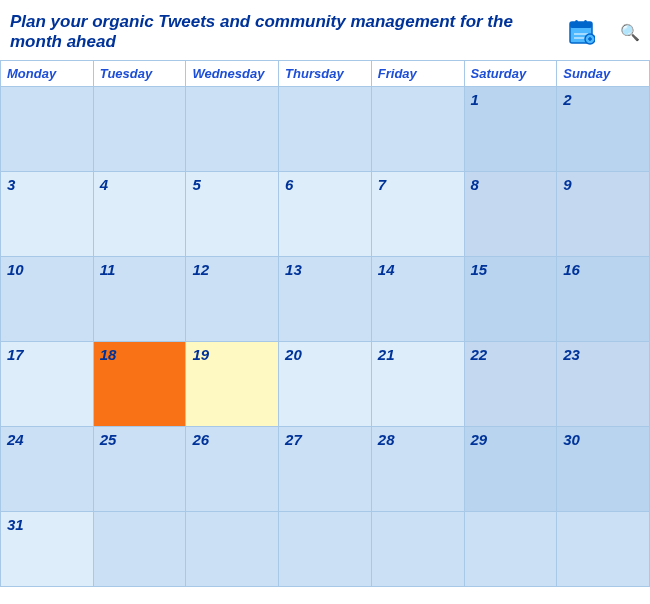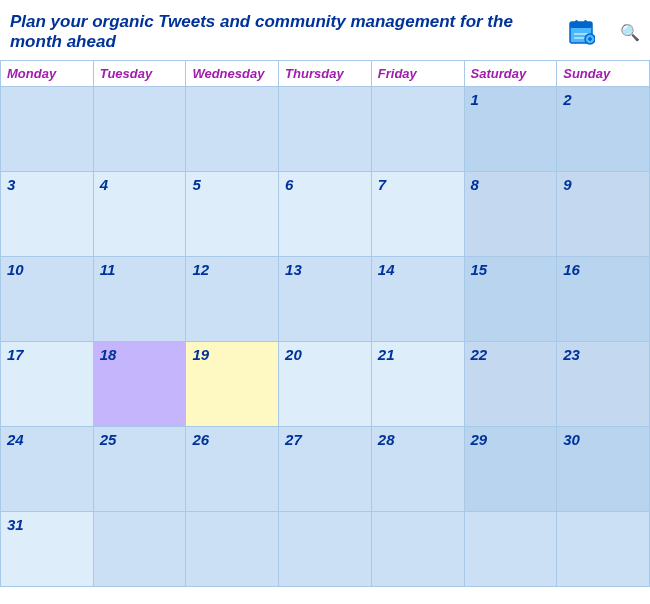--- a/index.html
+++ b/index.html
@@ -30,21 +30,21 @@
     }
 
     .calendar {
       width: 100%;
       border-collapse: collapse;
       border: 1px solid #a8c8e8;
     }
 
     .calendar thead th {
       background: #fff;
-      color: #a21caf;
+      color: #1d4ed8;
       font-weight: 900;
       font-size: 13px;
       padding: 5px 6px;
       text-align: left;
       border: 1px solid #a8c8e8;
       font-style: italic;
     }
 
     .calendar tbody td {
       background: #cce0f5;
@@ -127,21 +127,21 @@
           <td style="background: rgb(204, 224, 245);"><span class="day-number">10</span></td>
           <td style="background: rgb(204, 224, 245);"><span class="day-number">11</span></td>
           <td style="background: rgb(204, 224, 245); margin-left: 8px;"><span class="day-number">12</span></td>
           <td style="background: rgb(204, 224, 245); margin-left: 27px;"><span class="day-number">13</span></td>
           <td style="background: rgb(204, 224, 245);"><span class="day-number">14</span></td>
           <td style="background: rgb(184, 212, 238);"><span class="day-number">15</span></td>
           <td style="background: rgb(184, 212, 238);"><span class="day-number">16</span></td>
         </tr>
         <tr>
           <td style="background: rgb(221, 238, 250);"><span class="day-number">17</span></td>
-          <td style="background: #c4b5fd;"><span class="day-number">18</span></td>
+          <td style="background: #f97316;"><span class="day-number">18</span></td>
           <td style="background: #fef9c3;"><span class="day-number">19</span></td>
           <td style="background: rgb(221, 238, 250);"><span class="day-number">20</span></td>
           <td style="background: rgb(221, 238, 250);"><span class="day-number">21</span></td>
           <td style="background: rgb(196, 216, 240);"><span class="day-number">22</span></td>
           <td style="background: rgb(196, 216, 240);"><span class="day-number">23</span></td>
         </tr>
         <tr>
           <td style="background: rgb(204, 224, 245); margin-left: 8px;"><span class="day-number">24</span></td>
           <td style="background: rgb(204, 224, 245);"><span class="day-number">25</span></td>
           <td style="background: rgb(204, 224, 245);"><span class="day-number">26</span></td>

